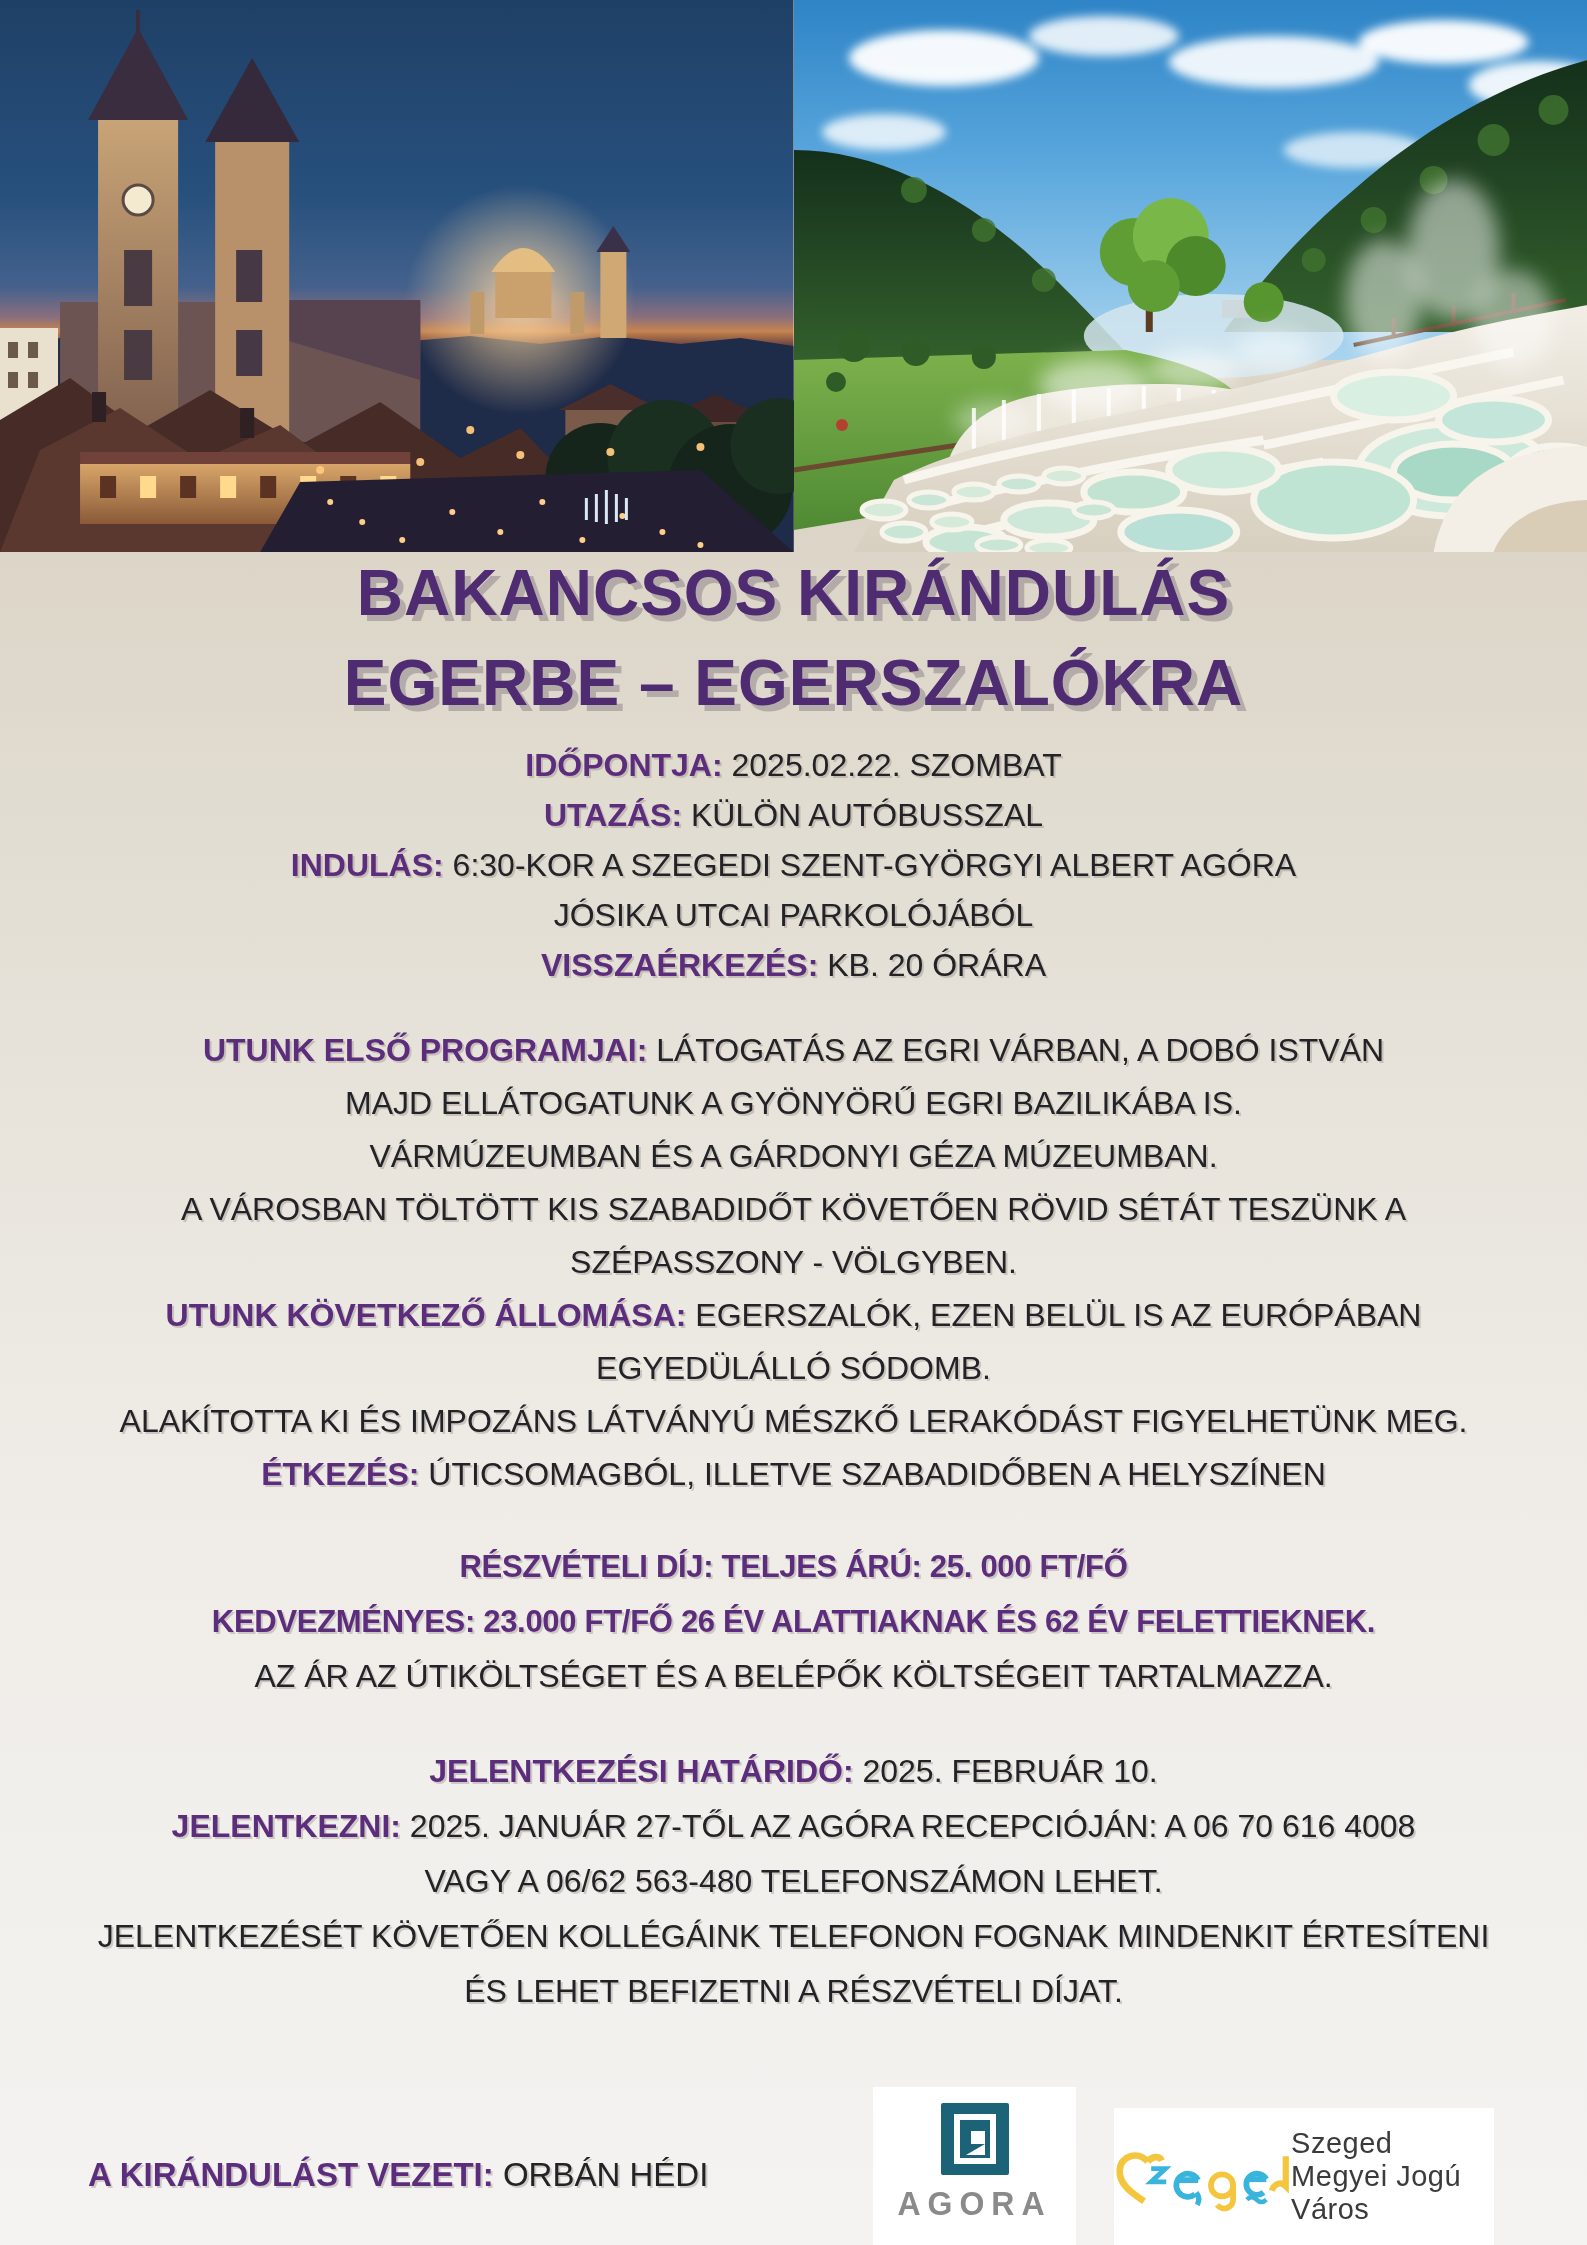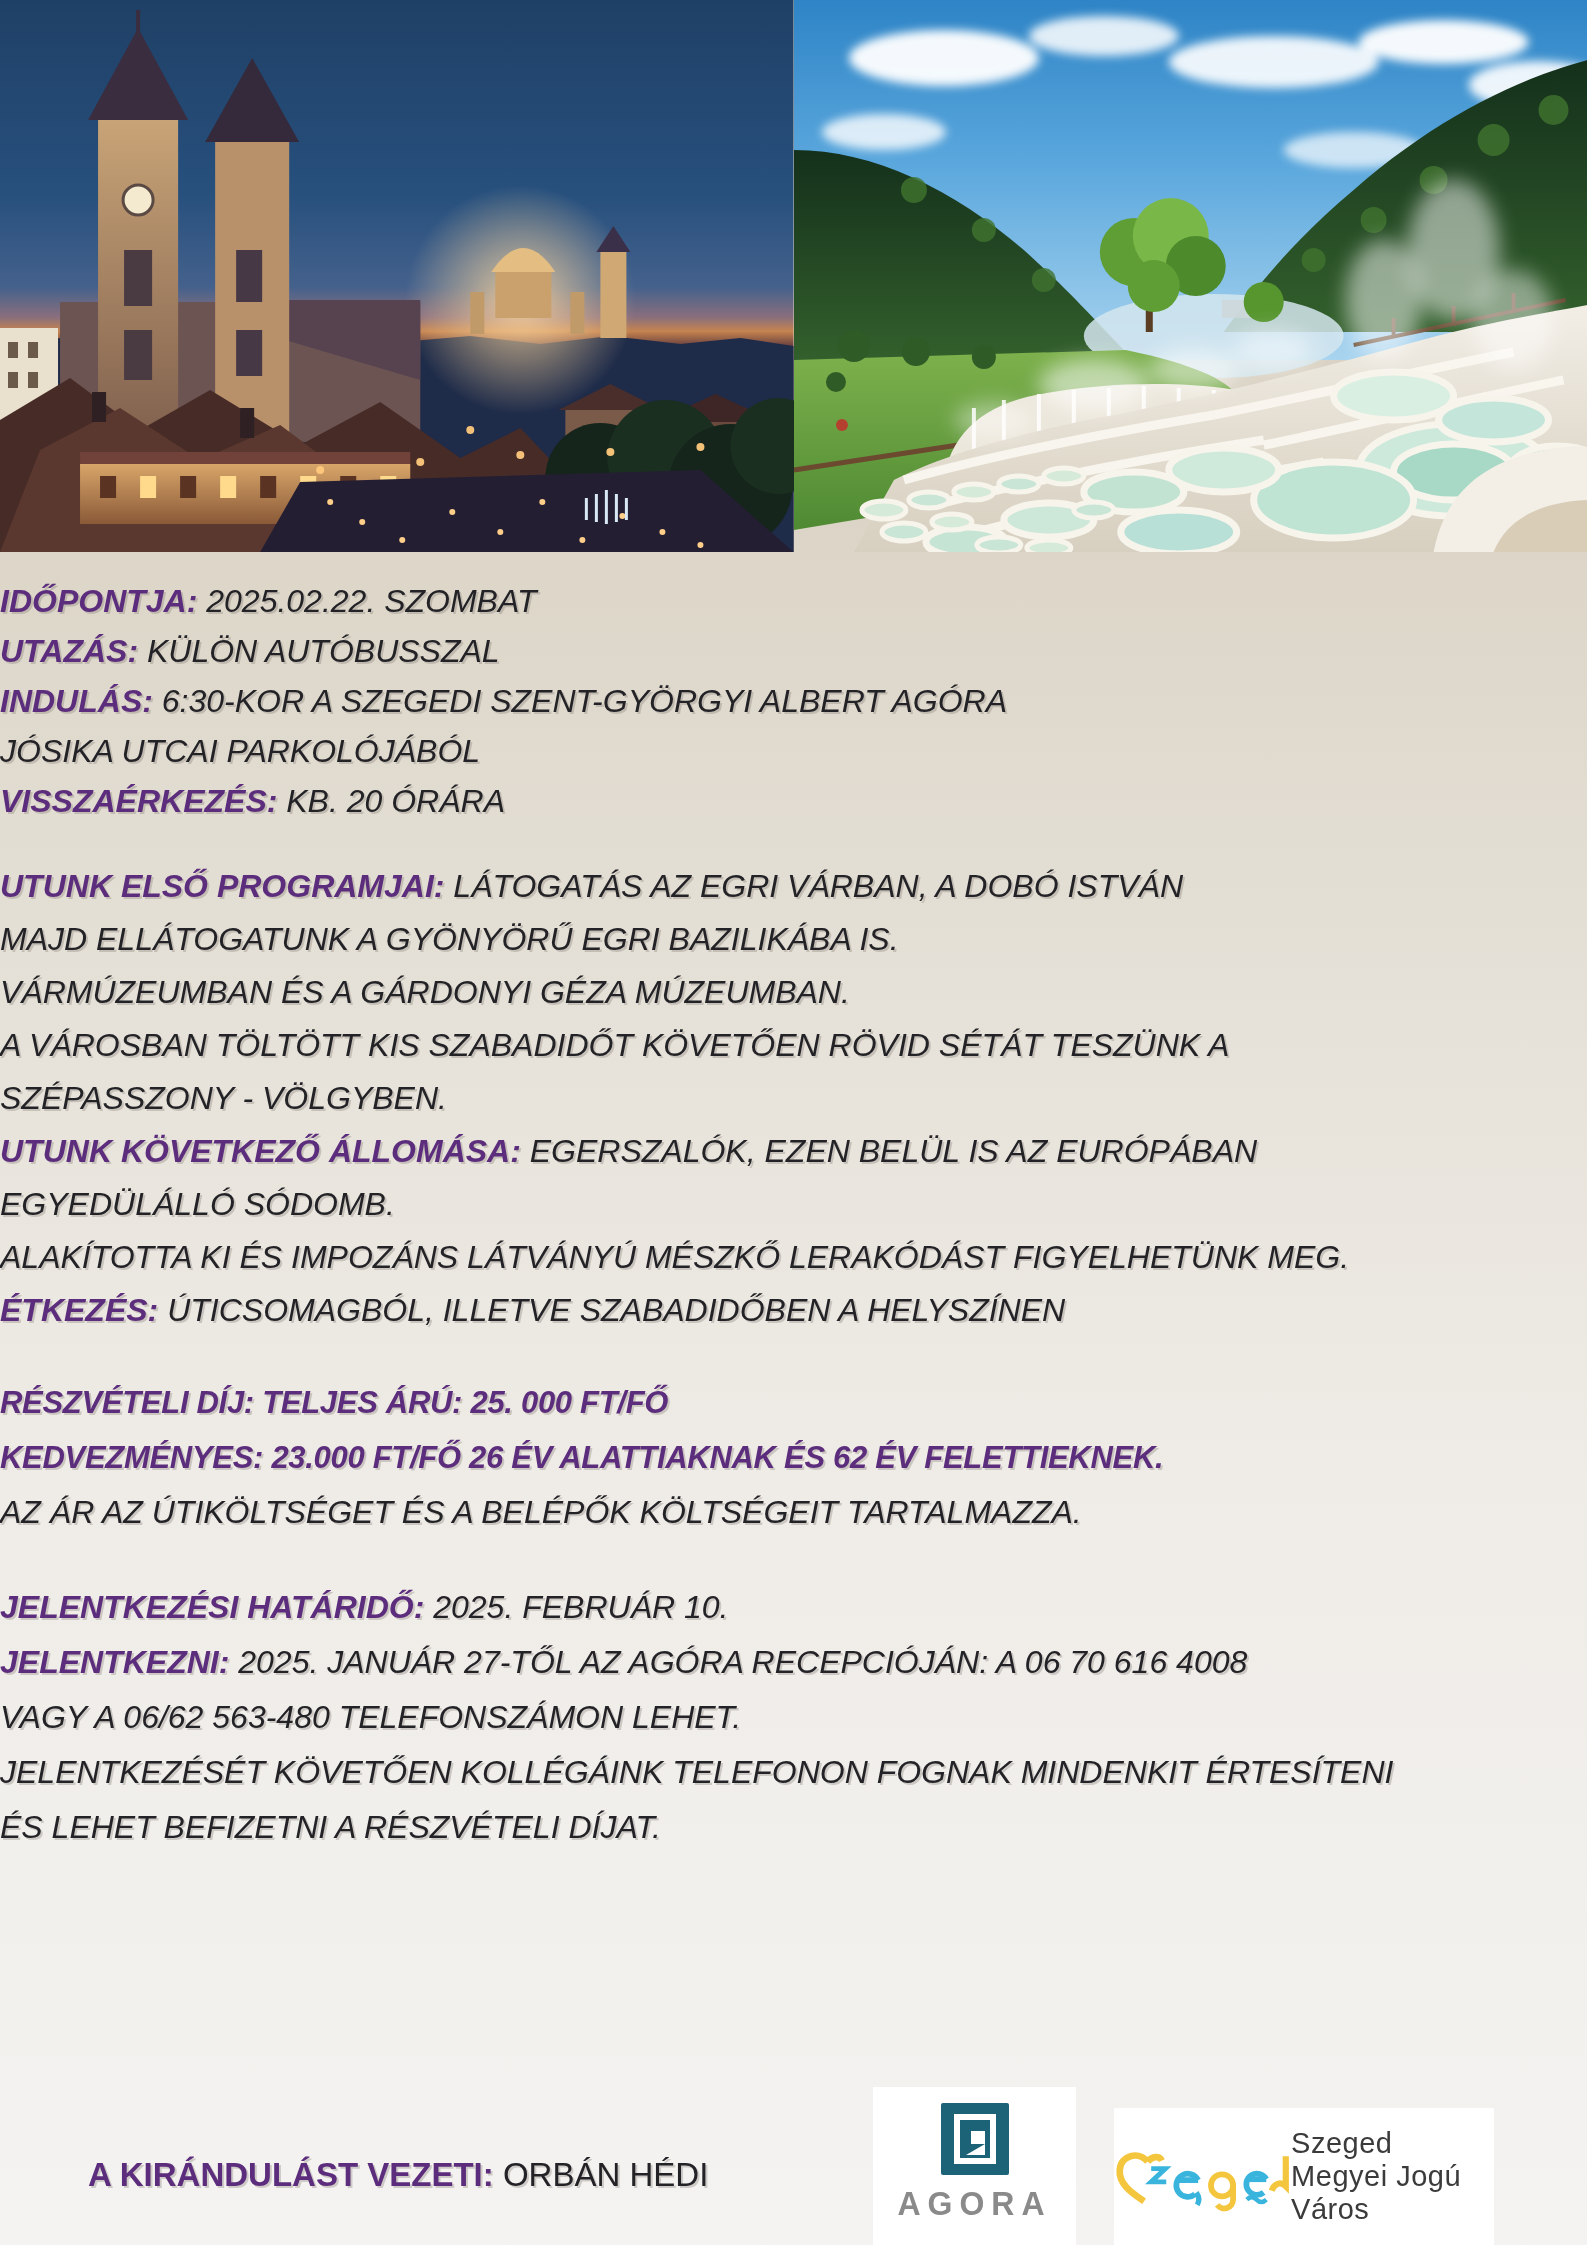--- a/index.html
+++ b/index.html
@@ -16,22 +16,22 @@
   .photo{width:50%;height:552px;display:block;}
   .photo svg{width:100%;height:100%;display:block;}
 
   .title{
     text-align:center;margin-top:8px;
     color:#4f2c72;font-weight:bold;font-size:64px;line-height:66px;letter-spacing:1px;
     text-shadow:6px 6px 0 rgba(128,118,126,.45);
   }
   .title .t2{margin-top:24px;}
 
-  .block{color:#232226;font-size:32px;
-    text-shadow:2px 2px 0 rgba(132,122,115,.33);font-style:italic;}
+  .block{text-align:center;color:#232226;font-size:32px;
+    text-shadow:2px 2px 0 rgba(132,122,115,.33);}
   .lbl{color:#5c2d7c;font-weight:bold;}
   .info{margin-top:24px;line-height:50px;}
   .program{margin-top:34px;line-height:53px;}
   .pricing{margin-top:38px;line-height:55px;}
   .pricing .purple-line{color:#5c2d7c;font-weight:bold;font-size:31px;letter-spacing:-0.3px;}
   .signup{margin-top:40px;line-height:55px;}
 
   .leader{
     position:absolute;left:88px;top:2156px;font-size:33px;color:#232226;
     text-shadow:2px 2px 0 rgba(132,122,115,.33);
@@ -311,20 +311,24 @@
           <ellipse cx="480" cy="350" rx="40" ry="20" opacity="0.45"></ellipse>
           <ellipse cx="590" cy="300" rx="38" ry="60" opacity="0.5"></ellipse>
           <ellipse cx="660" cy="250" rx="46" ry="70" opacity="0.5"></ellipse>
           <ellipse cx="720" cy="320" rx="40" ry="50" opacity="0.45"></ellipse>
           <ellipse cx="200" cy="420" rx="40" ry="18" opacity="0.4"></ellipse>
         </g>
       </svg>
     </div>
   </div>
 
+  <div class="title">
+    <div class="t1">BAKANCSOS KIRÁNDULÁS</div>
+    <div class="t2">EGERBE – EGERSZALÓKRA</div>
+  </div>
 
   <div class="block info">
     <div><span class="lbl">IDŐPONTJA:</span><span> 2025.02.22. SZOMBAT</span></div>
     <div><span class="lbl">UTAZÁS:</span><span> KÜLÖN AUTÓBUSSZAL</span></div>
     <div><span class="lbl">INDULÁS:</span><span> 6:30-KOR A SZEGEDI SZENT-GYÖRGYI ALBERT AGÓRA</span></div>
     <div><span class="lbl"></span><span>JÓSIKA UTCAI PARKOLÓJÁBÓL</span></div>
     <div><span class="lbl">VISSZAÉRKEZÉS:</span><span> KB. 20 ÓRÁRA</span></div>
   </div>
 
   <div class="block program">

